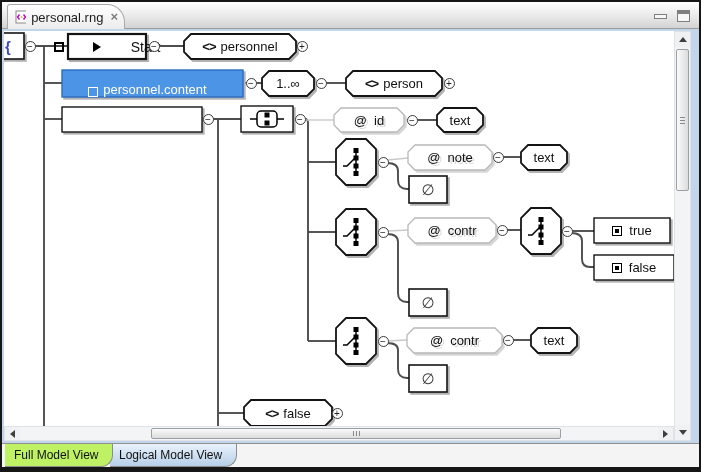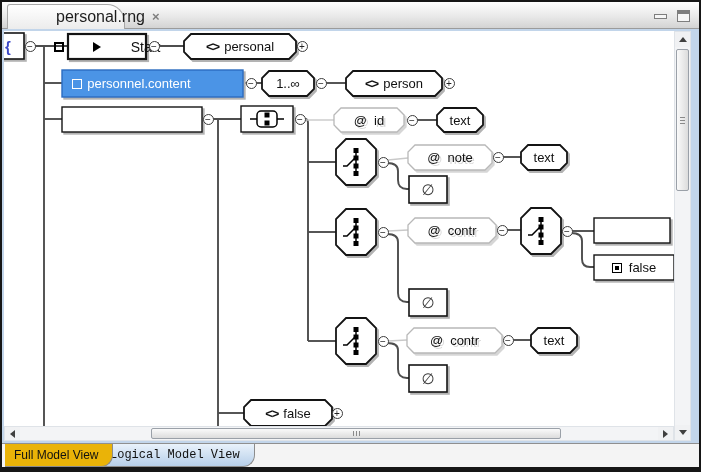--- a/index.html
+++ b/index.html
@@ -5,21 +5,21 @@
   html,body{margin:0;padding:0;background:#9aa7b8;}
   *{box-sizing:border-box;}
   .window{position:relative;width:701px;height:472px;border:2px solid #161616;border-bottom-width:5px;
     background:#c2d5ea;font-family:"Liberation Sans","DejaVu Sans",sans-serif;overflow:hidden;}
   
   .tabbar{position:absolute;left:0;top:0;width:697px;height:27px;
     background:linear-gradient(#fefefe,#e9e9e9 55%,#d3d3d3);border-bottom:1px solid #9b9b9b;}
   .etab{position:absolute;left:5px;top:2px;height:25px;width:118px;
     background:linear-gradient(#ffffff,#ececec);border:1px solid #a8a8a8;border-bottom:none;
     border-radius:3px 18px 0 0;display:flex;align-items:center;padding:0 6px 0 7px;gap:5px;}
-  .etab-title{font-size:16px;color:#1d1d1d;white-space:nowrap;margin-left:36px;}
+  .etab-title{font-size:13px;color:#1d1d1d;white-space:nowrap;}
   .etab-close{font-size:13px;font-weight:bold;color:#7e7e7e;line-height:12px;cursor:default;margin-left:2px;}
   .winbtns{position:absolute;right:9px;top:8px;display:flex;gap:10px;}
   .min-ico{width:13px;height:5px;border:1px solid #7e7e7e;background:#f6f6f6;margin-top:4px;}
   .max-ico{width:13px;height:12px;border:1px solid #7e7e7e;border-top:4px solid #7e7e7e;background:#f6f6f6;}
   
   .editor{position:absolute;left:0;top:27px;width:697px;height:414px;background:#c2d5ea;}
   .canvas{position:absolute;left:2px;top:2px;width:670px;height:395px;background:#fff;overflow:hidden;}
   .canvas svg{position:absolute;left:0;top:0;z-index:0;}
   .edge-dark{fill:none;stroke:#4d4d4d;stroke-width:1.9;}
   .edge-light{fill:none;stroke:#c9c9c9;stroke-width:1.4;}
@@ -62,22 +62,22 @@
     background:repeating-linear-gradient(#8a8a8a 0 1px,transparent 1px 3px);}
   .hthumb{position:absolute;left:146px;top:1px;width:410px;height:11px;background:linear-gradient(#fafafa,#dcdcdc);
     border:1px solid #9aa0a8;border-radius:2px;}
   .hthumb::after{content:"";position:absolute;top:2px;bottom:2px;left:50%;width:7px;margin-left:-3px;
     background:repeating-linear-gradient(90deg,#8a8a8a 0 1px,transparent 1px 3px);}
   
   .bottombar{position:absolute;left:0;top:441px;width:697px;height:24px;background:#f4f4f4;border-top:1px solid #8f8f8f;}
   .btab{position:absolute;top:0;height:23px;display:flex;align-items:center;padding:0 14px 0 9px;
     font-size:12px;color:#111;border-right:1px solid #8c8c8c;border-bottom:1px solid #8c8c8c;
     border-bottom-right-radius:12px;cursor:default;white-space:nowrap;}
-  .btab.active{left:3px;background:#eab308;z-index:2;}
-  .btab.inactive{left:99px;background:linear-gradient(#e9f2fb,#b7cfe9);z-index:1;font-family:Liberation Mono, monospace;}
+  .btab.active{left:3px;background:#bef264;z-index:2;}
+  .btab.inactive{left:108px;background:linear-gradient(#e9f2fb,#b7cfe9);z-index:1;}
 </style>
 </head>
 <body>
 
 <div class="window">
 
   <div class="tabbar">
     <div class="etab">
       <svg width="14" height="14">
         <rect x="1" y="1" width="11" height="12" fill="#ffffff" stroke="#8a8a8a"></rect>
@@ -202,23 +202,23 @@
     <div class="nlabel kind-root" style="left: -12px; top: 2px; width: 32px; height: 26px;">
           <span>{</span>
         </div>
         <div class="nlabel kind-start" style="left: 64px; top: 3px; width: 78px; height: 25px; gap: 24px;">
           <span class="sq"></span>
           <span class="tri"></span>
           <span>Start</span>
         </div>
         <div class="nlabel kind-element" style="left: 180px; top: 3px; width: 112px; height: 25px;">
           <span class="pfx-el">&lt;&gt;</span>
-          <span>personal</span>
-        </div>
-        <div class="nlabel kind-sel" style="left: 42px; top: 39px; width: 171px; height: 27px;">
+          <span>personnel</span>
+        </div>
+        <div class="nlabel kind-sel" style="left: 58px; top: 39px; width: 171px; height: 27px; align-items: flex-end;">
           <span class="sq thin white"></span>
           <span>personnel.content</span>
         </div>
         <div class="nlabel kind-card" style="left: 258px; top: 40px; width: 52px; height: 25px;">
           <span>1..∞</span>
         </div>
         <div class="nlabel kind-element" style="left: 342px; top: 40px; width: 96px; height: 25px;">
           <span class="pfx-el">&lt;&gt;</span>
           <span>person</span>
         </div>
@@ -235,20 +235,24 @@
         </div>
         <div class="nlabel kind-text" style="left: 517px; top: 114px; width: 46px; height: 25px;">
           <span>text</span>
         </div>
         <div class="nlabel kind-empty" style="left: 405px; top: 145px; width: 38px; height: 27px;">
           <span>∅</span>
         </div>
         <div class="nlabel kind-attr" style="left: 404px; top: 187px; width: 88px; height: 25px;">
           <span class="pfx-at">@</span>
           <span>contr</span>
+        </div>
+        <div class="nlabel kind-def" style="left: 590px; top: 187px; width: 76px; height: 25px;">
+          <span class="valsq"></span>
+          <span>true</span>
         </div>
         <div class="nlabel kind-def" style="left: 590px; top: 224px; width: 80px; height: 25px;">
           <span class="valsq"></span>
           <span>false</span>
         </div>
         <div class="nlabel kind-empty" style="left: 405px; top: 258px; width: 38px; height: 27px;">
           <span>∅</span>
         </div>
         <div class="nlabel kind-attr" style="left: 403px; top: 297px; width: 95px; height: 25px;">
           <span class="pfx-at">@</span>

